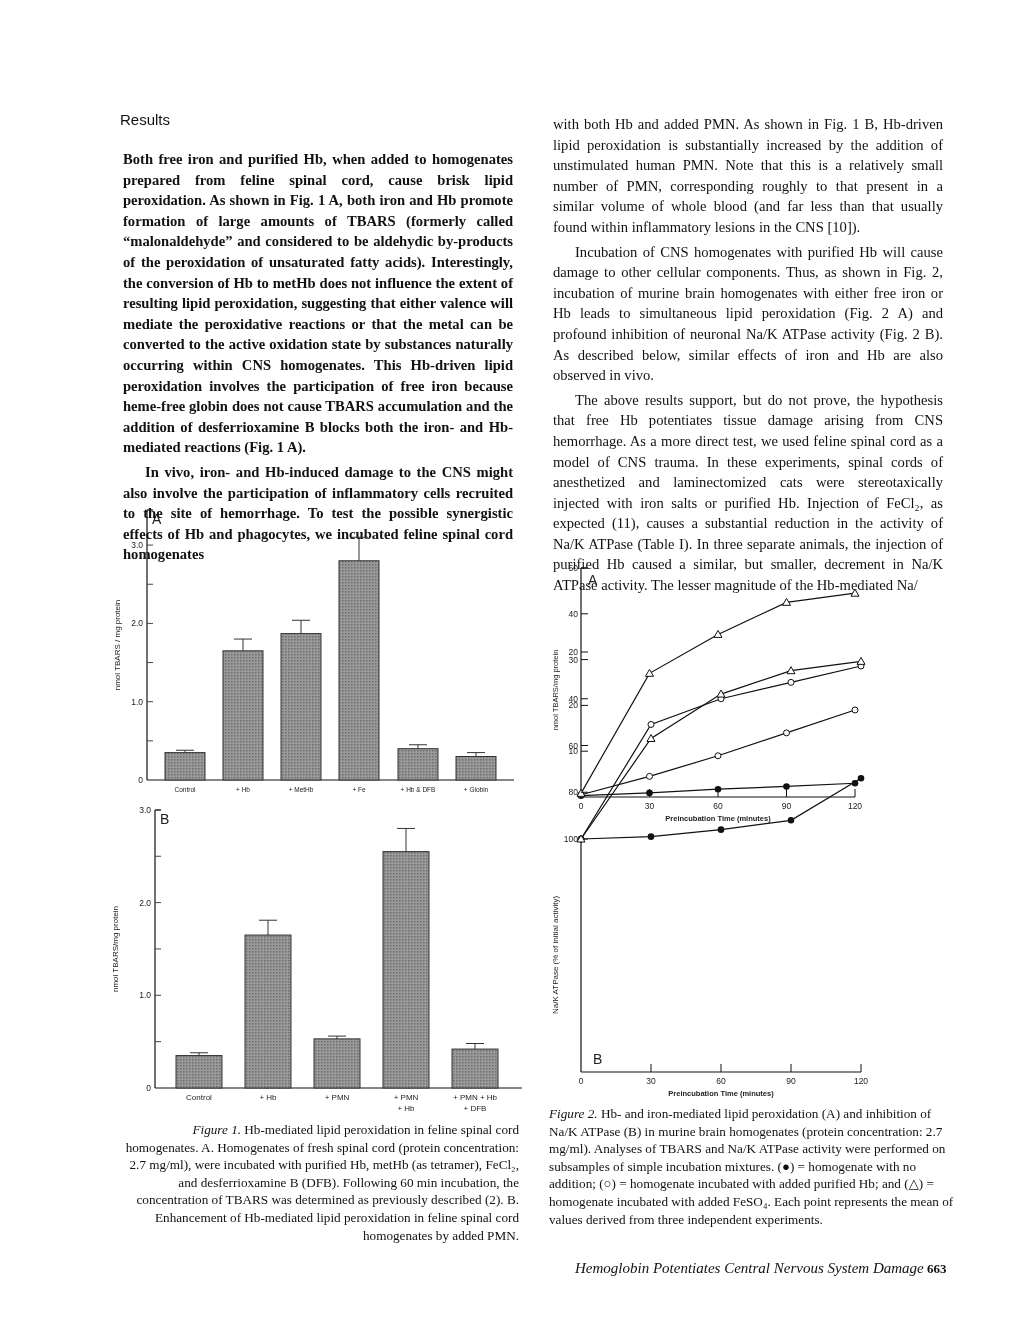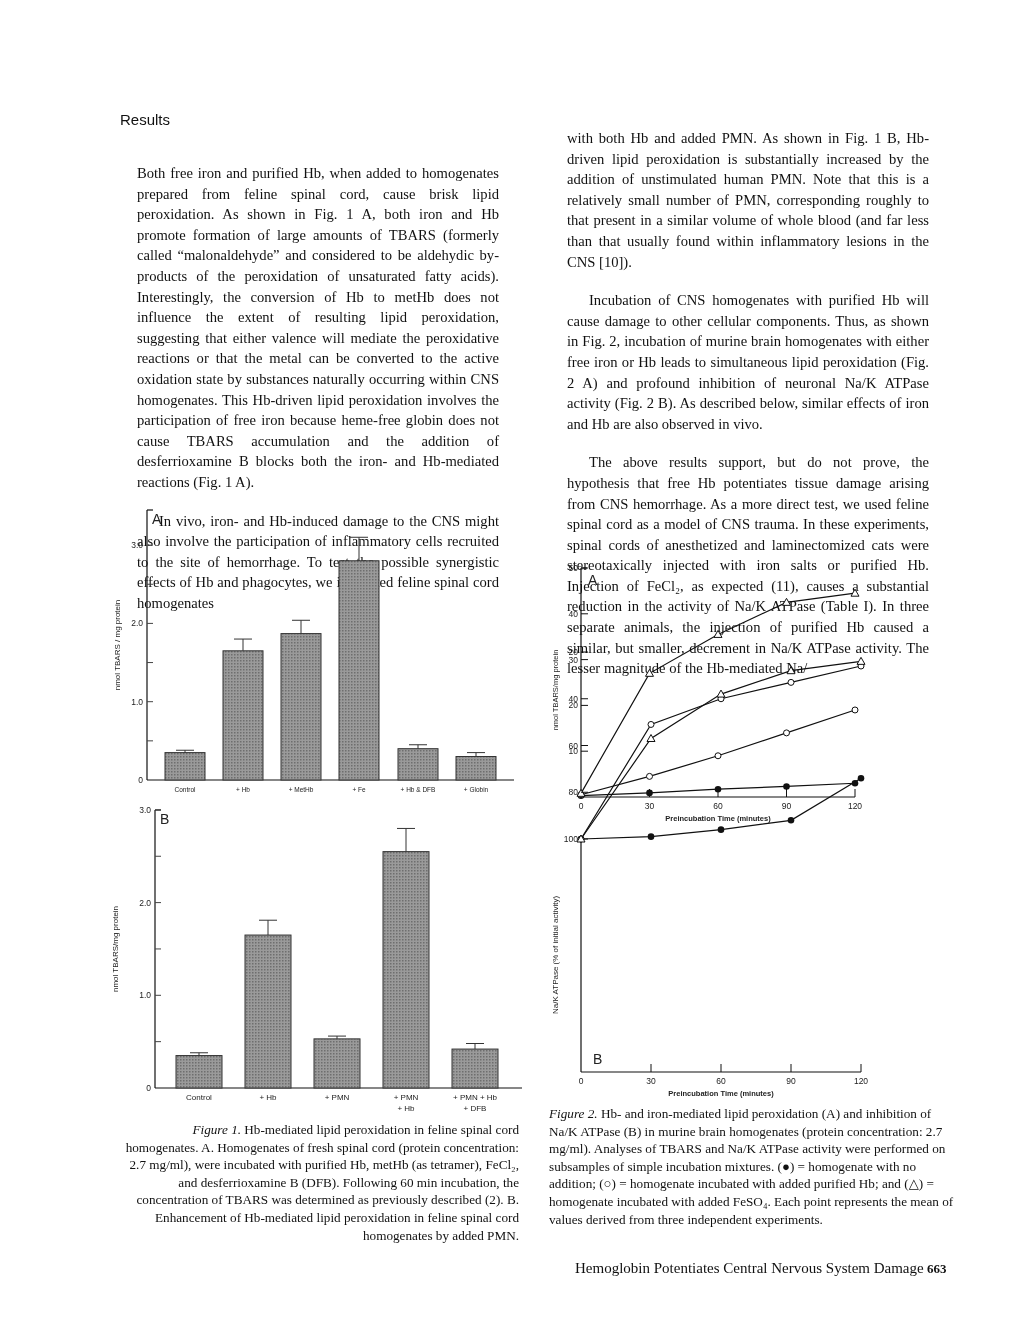--- a/index.html
+++ b/index.html
@@ -1,29 +1,29 @@
 <!DOCTYPE html>
 <html><head>
 <meta charset="utf-8">
 <style>
   html, body { margin: 0; padding: 0; background: #ffffff; }
   body { width: 1020px; height: 1320px; position: relative; overflow: hidden;
          font-family: "Liberation Serif", serif; color: #111; }
   .col { position: absolute; font-size: 14.6px; line-height: 20.6px; text-align: justify; }
-  .col p { margin: 18px; }
+  .col p { margin: 4px; }
   .col p.indent { text-indent: 22px; }
-  #col-left { left: 119px; top: 145px; width: 398px; }
+  #col-left { left: 119px; top: 145px; width: 398px; font-weight: bold; }
   #col-right { left: 549px; top: 110px; width: 398px; }
   #results-heading { position: absolute; left: 120px; top: 111px;
         font-family: "Liberation Sans", sans-serif; font-weight: normal; font-size: 15px; }
   .caption { position: absolute; font-size: 13.2px; line-height: 17.6px; }
   .caption i { font-style: italic; }
   #fig1-caption { left: 119px; top: 1121px; width: 400px; text-align: right; }
   #fig2-caption { left: 549px; top: 1105px; width: 410px; }
-  #running-footer { position: absolute; left: 575px; top: 1260px; font-size: 15px; }
+  #running-footer { position: absolute; left: 575px; top: 1260px; font-style: italic; font-size: 15px; }
   #page-number { position: absolute; left: 927px; top: 1261px; font-family: Liberation Serif, serif; font-weight: bold; font-size: 13px; }
   svg { position: absolute; overflow: visible; }
   svg text { font-family: "Liberation Sans", sans-serif; fill: #222; }
 </style>
 </head>
 <body>
 
 <div id="results-heading">Results</div>
 
 <div id="col-left" class="col">

